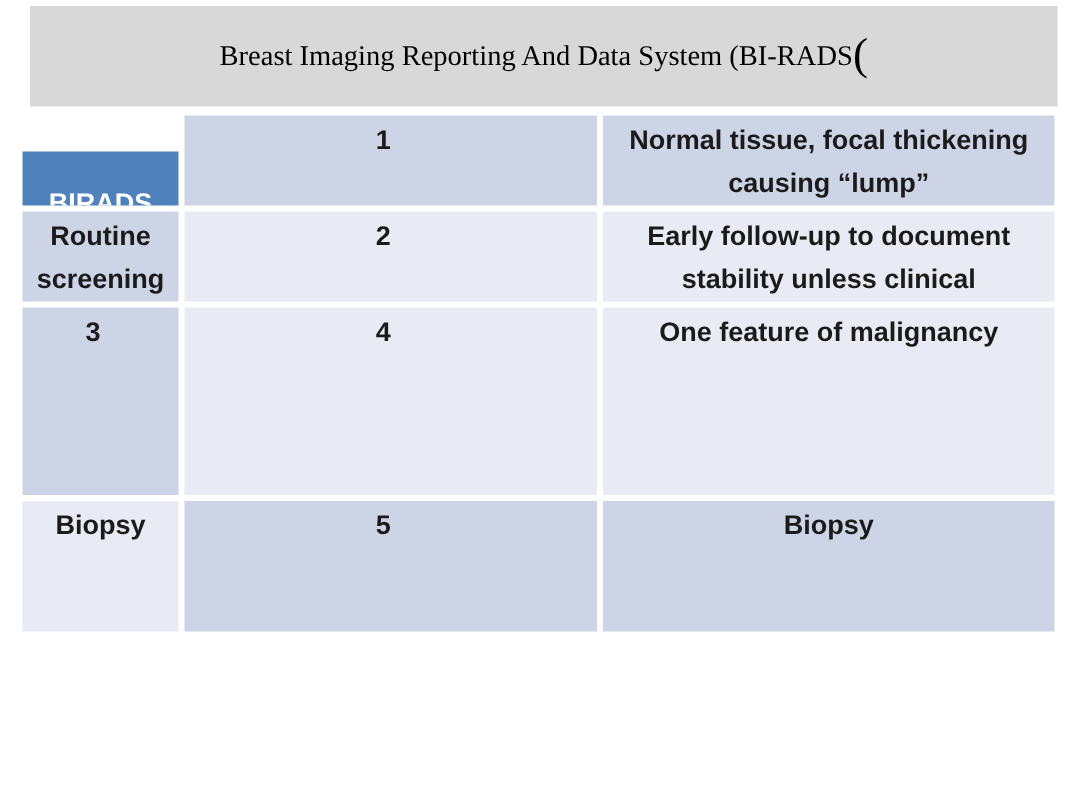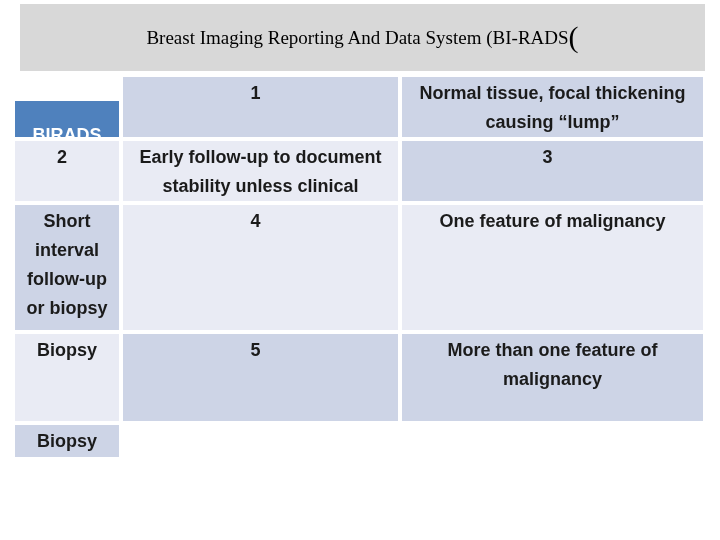--- a/index.html
+++ b/index.html
@@ -77,29 +77,28 @@
     <span>Breast Imaging Reporting And Data System (BI-RADS</span>
       <span class="big-paren">(</span>
   </div>
 
   <div class="birads-table">
 
     <div class="cell head">BIRADS category</div>
 
     <div class="cell dark cat">1</div>
     <div class="cell dark">Normal tissue, focal thickening causing “lump”</div>
+    <div class="cell dark">Routine screening</div>
 
     <div class="cell light cat">2</div>
     <div class="cell light">Early follow-up to document stability unless clinical indications suggest a more aggressive evaluation</div>
 
     <div class="cell dark cat">3</div>
-    <div class="cell dark">Short interval follow-up or biopsy</div>
 
     <div class="cell light cat">4</div>
     <div class="cell light">One feature of malignancy</div>
     <div class="cell light">Biopsy</div>
 
     <div class="cell dark cat">5</div>
-    <div class="cell dark">More than one feature of malignancy</div>
     <div class="cell dark">Biopsy</div>
 
   </div>
 </div>
 
 </body></html>

